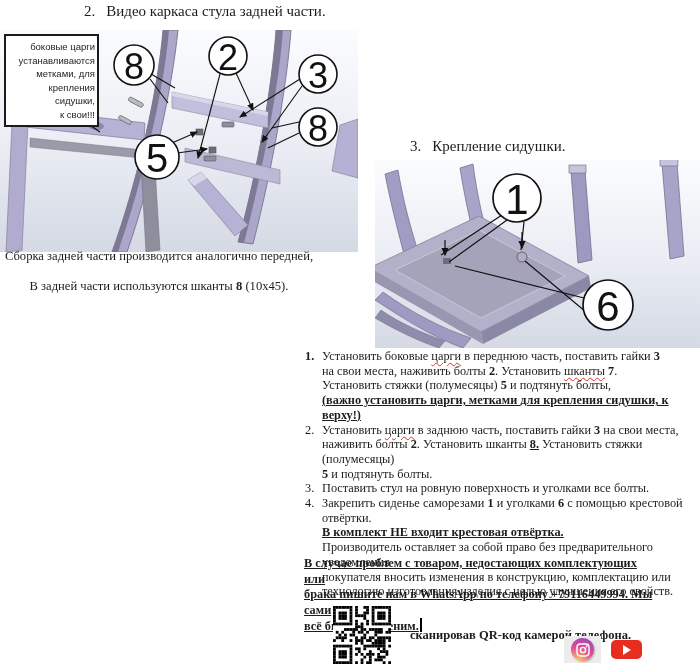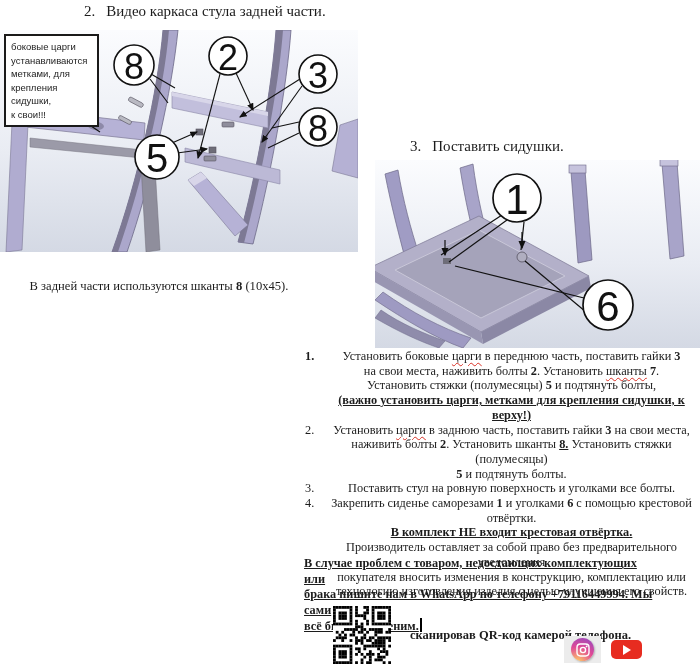--- a/index.html
+++ b/index.html
@@ -17,33 +17,33 @@
   #right-title{left:410px;top:138px;}
 
   .diagram{position:absolute;}
   #left-diagram{left:0;top:30px;}
   #right-diagram{left:375px;top:160px;}
 
   #left-note-box{
     position:absolute;left:4px;top:34px;width:84px;
     border:2px solid #1a1a1a;background:#ffffff;
     font-family:"Liberation Sans", sans-serif;font-size:9.5px;line-height:13.5px;
-    padding:4px 2px 4px 5px;z-index:3;
+    padding:4px 2px 4px 5px;z-index:3;text-align:right;
   }
 
   #left-caption{
     position:absolute;left:0;top:249px;width:318px;text-align:center;
     font-size:12.6px;line-height:15px;
   }
 
   #instructions{position:absolute;left:305px;top:349px;width:396px;font-size:12.3px;line-height:14.7px;}
   .instr-item{display:flex;}
   .instr-num{flex:0 0 17px;width:17px;}
   .instr-num.bold-num{font-weight:bold;}
-  .instr-body{flex:1;text-align:center;}
+  .instr-body{flex:1;}
 
   #warning{position:absolute;left:304px;top:556px;font-size:12.3px;line-height:15.6px;width:350px;}
   #warning-cursor{display:inline-block;width:2px;height:14px;background:#000;margin-left:1px;vertical-align:-2px;}
 
   #qr-wrap{position:absolute;left:333px;top:606px;width:58px;height:58px;}
   #qr-caption{position:absolute;left:410px;top:611px;font-size:12.5px;font-weight:bold;line-height:16px;}
 
   #social-row{position:absolute;left:564px;top:636px;display:flex;align-items:center;gap:10px;}
   #instagram-chip{width:37px;height:27px;background:#ececec;display:flex;align-items:center;justify-content:center;}
   #instagram-badge{
@@ -138,24 +138,24 @@
     <text class="balloon-num" x="318" y="45" font-size="36" text-anchor="middle" dominant-baseline="central">3</text>
     <circle cx="318" cy="97" r="19" fill="#fff" stroke="#111" stroke-width="1.6"></circle>
     <text class="balloon-num" x="318" y="98" font-size="36" text-anchor="middle" dominant-baseline="central">8</text>
     <circle cx="157" cy="127" r="22" fill="#fff" stroke="#111" stroke-width="1.6"></circle>
     <text class="balloon-num" x="157" y="128" font-size="40" text-anchor="middle" dominant-baseline="central">5</text>
   </g>
 </svg>
 
 <div id="left-note-box"><span>боковые царги</span><br><span>устанавливаются</span><br><span>метками, для</span><br><span>крепления сидушки,</span><br><span>к свои!!!</span></div>
 
-<div id="left-caption"><br><br><span>В задней части используются шканты </span><span class="b">8</span><span> (10x45).</span></div>
+<div id="left-caption"><span>Сборка задней части производится аналогично передней,</span><br><br><span>В задней части используются шканты </span><span class="b">8</span><span> (10x45).</span></div>
 
 <div class="sec-title" id="right-title">
-  <span class="num">3.</span><span>Поставить сидушки.</span>
+  <span class="num">3.</span><span>Крепление сидушки.</span>
 </div>
 
 <svg class="diagram" id="right-diagram" width="325" height="188" viewBox="0 0 325 188">
   <rect width="325" height="188" fill="url(#bgG)"></rect>
 
   <g>
     <path d="M10,14 C16,45 24,75 30,98 L44,94 C36,70 28,40 23,10 Z" fill="#a09cc4" stroke="#6b6787" stroke-width="0.7"></path>
     <path d="M85,8 C90,40 97,70 103,92 L116,88 C109,65 102,35 98,4 Z" fill="#a8a4c9" stroke="#6b6787" stroke-width="0.7"></path>
     <polygon points="196,12 210,10 217,100 203,103" fill="#9d99c0" stroke="#6b6787" stroke-width="0.7"></polygon>
     <rect x="194" y="5" width="17" height="8" fill="#c6c3dd" stroke="#6b6787" stroke-width="0.6"></rect>

